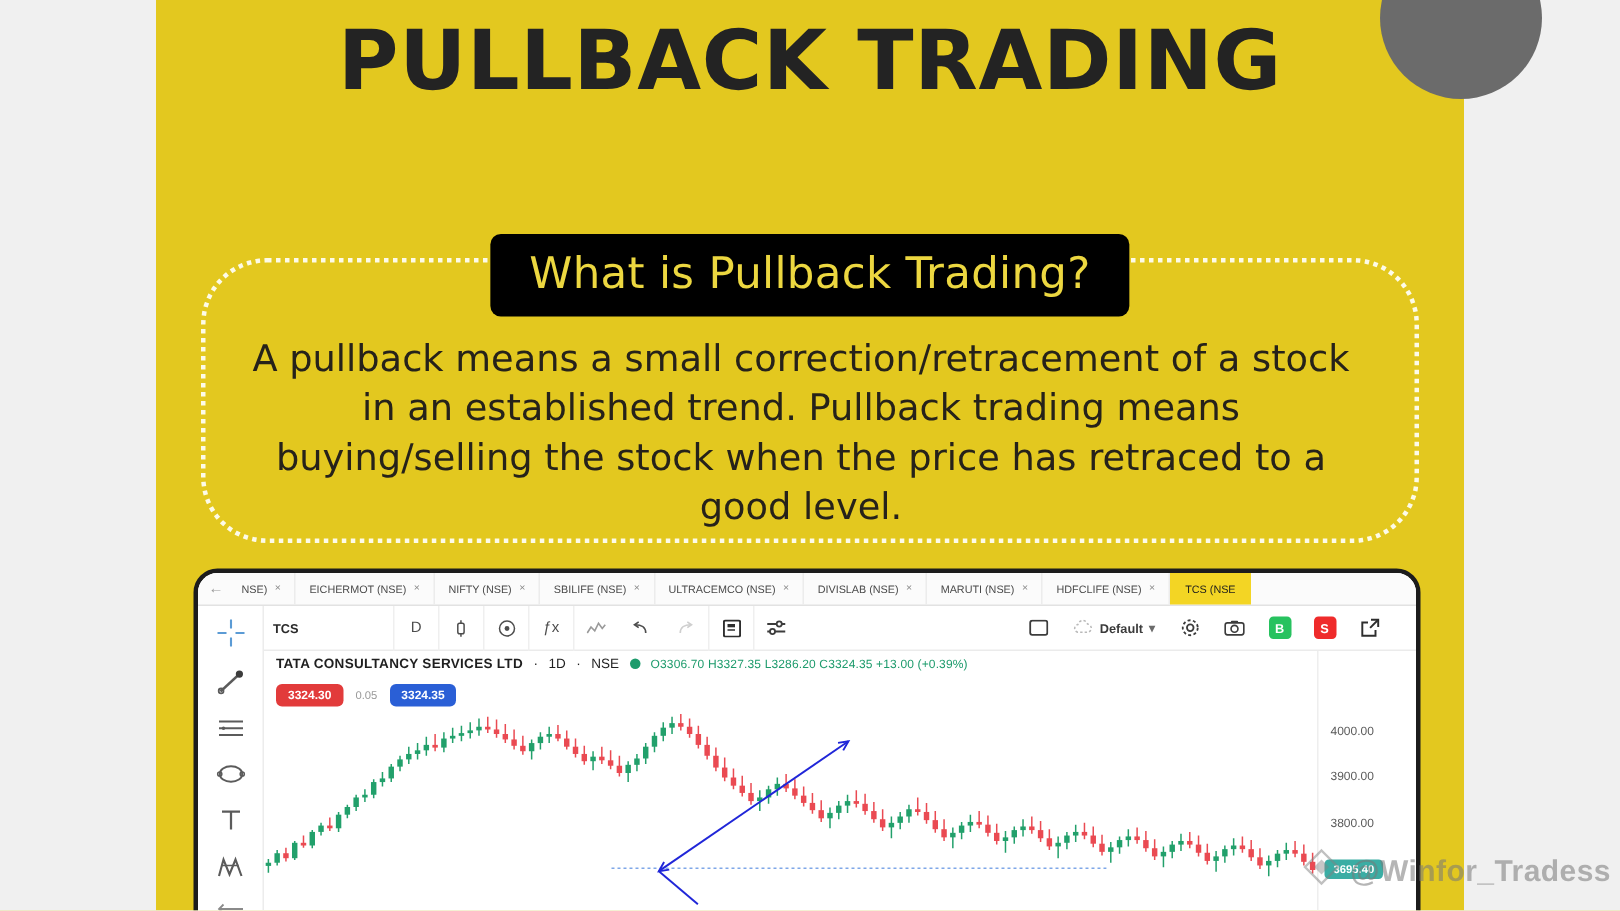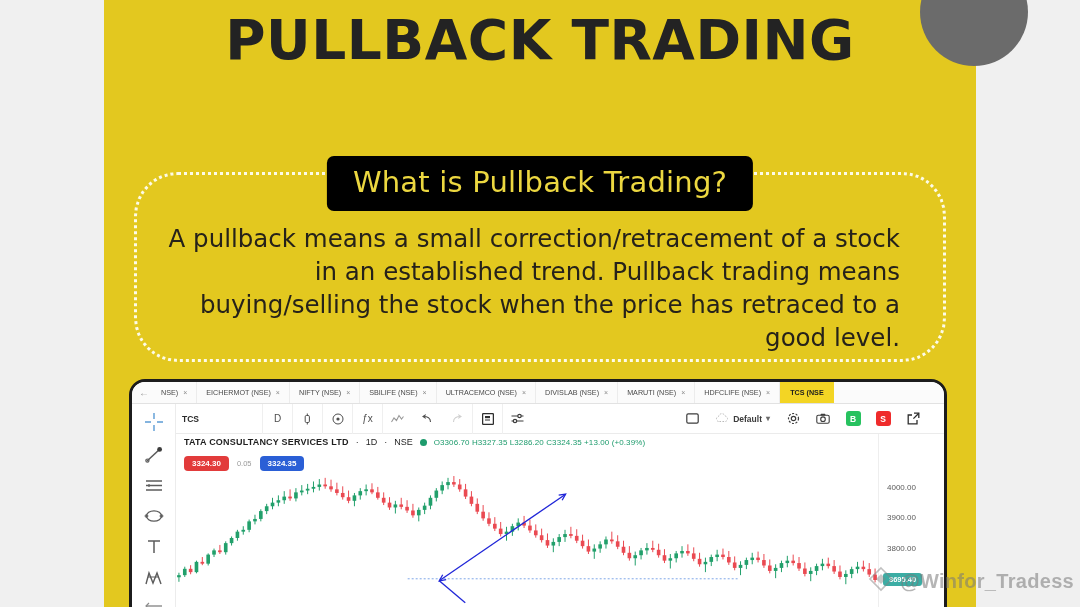--- a/index.html
+++ b/index.html
@@ -25,36 +25,36 @@
 
   
   #dotted-box { position:absolute; left:30px; top:172px; width:812px; height:190px;
     border:3px dotted #fdfbe8; border-radius:44px; z-index:1; }
 
   #qbanner { position:absolute; left:50%; transform:translateX(-50%); top:156px;
     background:#000000; color:#ecd740; font-size:29px; font-weight:normal;
     padding:9px 26px 12px 26px; border-radius:7px; white-space:nowrap; z-index:4;
     font-family:"DejaVu Sans", sans-serif; letter-spacing:0.2px; }
 
-  #body-text { position:absolute; left:44px; top:222px; width:752px; text-align:right;
+  #body-text { position:absolute; left:54px; top:222px; width:752px; text-align:center;
     font-size:24.5px; line-height:1.35; color:#26221a; z-index:3;
     font-family:"DejaVu Sans", sans-serif; }
 
   
   #chart-frame { position:absolute; left:129px; top:379px; width:818px; height:235px;
     background:#ffffff; border:3px solid #1c1c1c; border-radius:16px 16px 0 0;
     overflow:hidden; z-index:5; }
 
   
   #tabbar { position:relative; height:22px; background:#fbfbfb; border-bottom:1px solid #e2e2e2;
     display:flex; align-items:center; padding-left:4px; overflow:hidden; }
   .tab { display:flex; align-items:center; gap:5px; padding:0 9px; height:22px;
     font-size:7.2px; color:#4a4a4a; white-space:nowrap; border-right:1px solid #ececec; }
   .tab .tx { font-size:7px; color:#8a8a8a; }
-  .tab.active { background:#f3d524; color:#1d1d1d; font-weight:bold; border-right:none;
+  .tab.active { background:#f3d524; color:#1d1d1d; font-weight:normal; border-right:none;
     padding:16px 10px; height:22px; }
   #tab-back-arrow { width:16px; text-align:center; color:#9a9a9a; font-size:10px; }
 
   
   #toolbar { position:relative; height:30px; background:#ffffff; border-bottom:1px solid #ebebeb;
     display:flex; align-items:center; padding-left:46px; gap:0; }
   .tb-sym { font-size:8.5px; font-weight:bold; color:#2a2a2a; width:84px; padding-left:4px; }
   .tbi { width:30px; height:30px; display:flex; align-items:center; justify-content:center;
     color:#4d4d4d; font-size:10px; border-left:1px solid #efefef; }
   .tbi.noline { border-left:none; }

